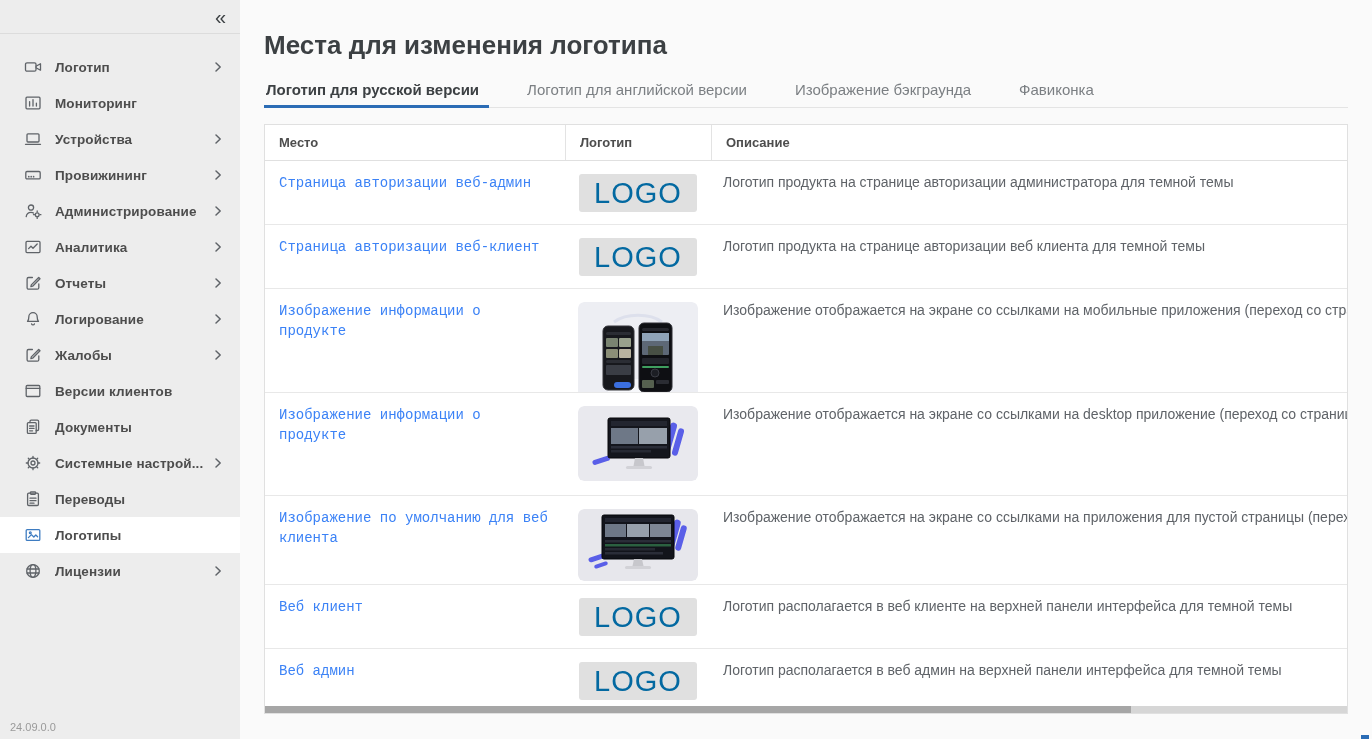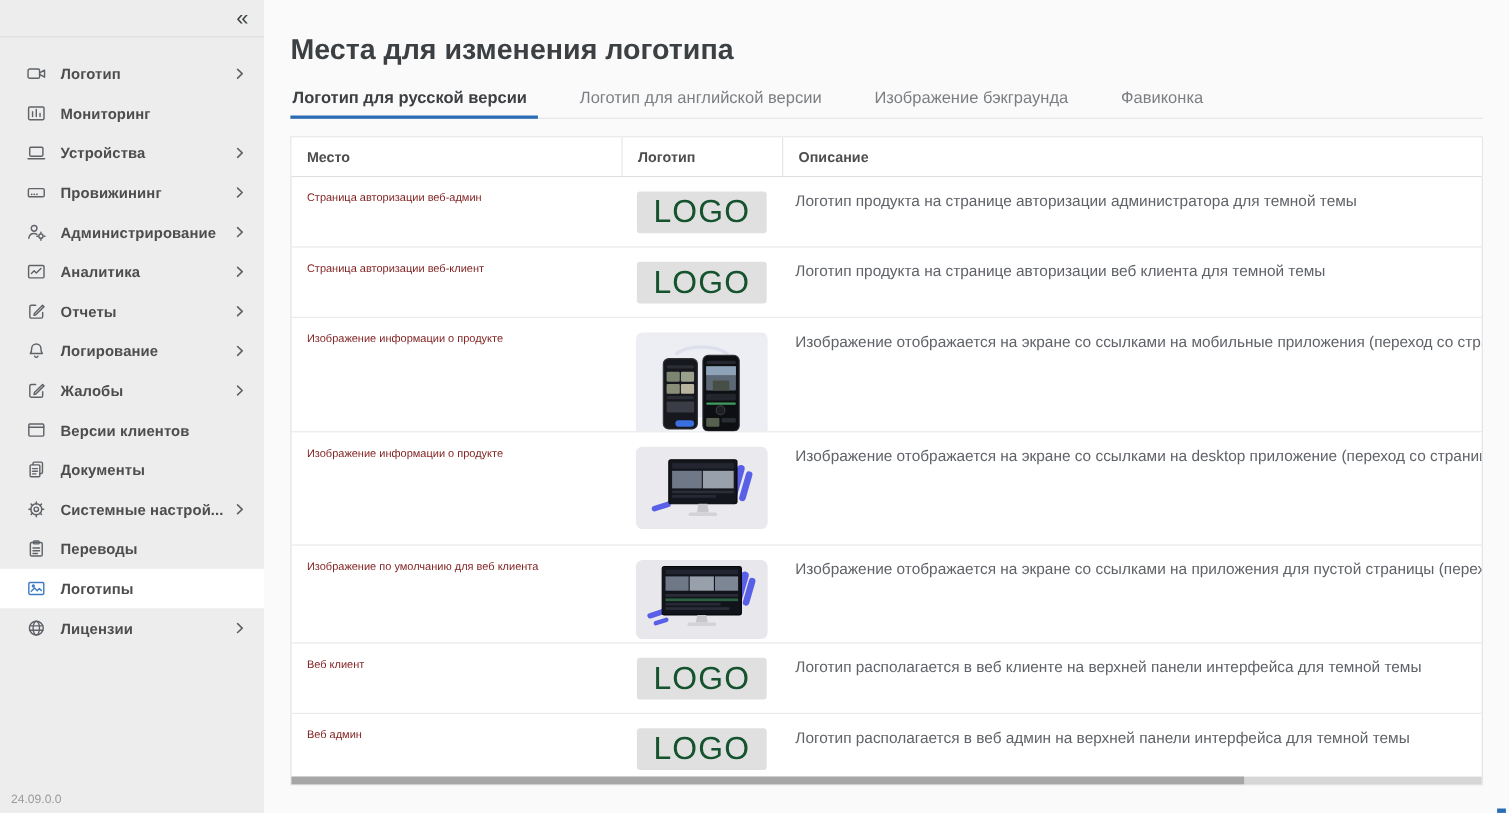--- a/index.html
+++ b/index.html
@@ -38,24 +38,24 @@
   .t-header { display:flex; height:36px; border-bottom:1px solid #e0e0e0; background:#fff; }
   .t-hcell { font-size:13px; font-weight:700; color:#4d4d4d; display:flex; align-items:center; padding-left:14px; }
   .col-place { width:300px; flex:none; }
   .col-logo  { width:146px; flex:none; border-left:1px solid #e3e3e3; }
   .col-desc  { flex:1; border-left:1px solid #e3e3e3; overflow:hidden; }
   .t-row { display:flex; border-bottom:1px solid #e8e8e8; height:64px; overflow:hidden; }
   .t-row.row-mobile { height:104px; }
   .t-row.row-desktop { height:103px; }
   .t-row.row-web { height:89px; }
   .rows .t-row:last-child { height:57px; border-bottom:none; }
-  .cell-place { width:300px; flex:none; padding:13px 16px 0 14px; font-size:10px; color:#7f1d1d; line-height:1.4; }
+  .cell-place { width:300px; flex:none; padding:13px 16px 0 14px; font-size:14px; color:#3b82f6; line-height:1.4;font-family:Liberation Mono, monospace; }
   .cell-logo { width:146px; flex:none; display:flex; justify-content:center; align-items:flex-start; padding-top:13px; }
   .cell-desc { flex:1; padding:13px 0 0 12px; font-size:14px; color:#5f6368; white-space:nowrap; overflow:hidden; }
-  .logo-box { width:118px; height:38px; background:#e0e0e0; border-radius:3px; display:flex; align-items:center; justify-content:center; font-size:29px; letter-spacing:1px; color:#14532d; cursor:pointer; }
+  .logo-box { width:118px; height:38px; background:#e0e0e0; border-radius:3px; display:flex; align-items:center; justify-content:center; font-size:29px; letter-spacing:1px; color:#0369a1; cursor:pointer; }
   .preview { border-radius:6px; display:block; cursor:pointer; }
 
   .h-scrollbar { height:7px; background:#d6d6d6; position:relative; cursor:pointer; }
   .h-thumb { position:absolute; left:0; top:0; height:7px; width:80%; background:#a6a6a6; }
 
   .corner-fragment { position:fixed; right:3px; bottom:0; width:8px; height:4px; background:#2a6cb5; }
 </style>
 </head>
 <body>
 

